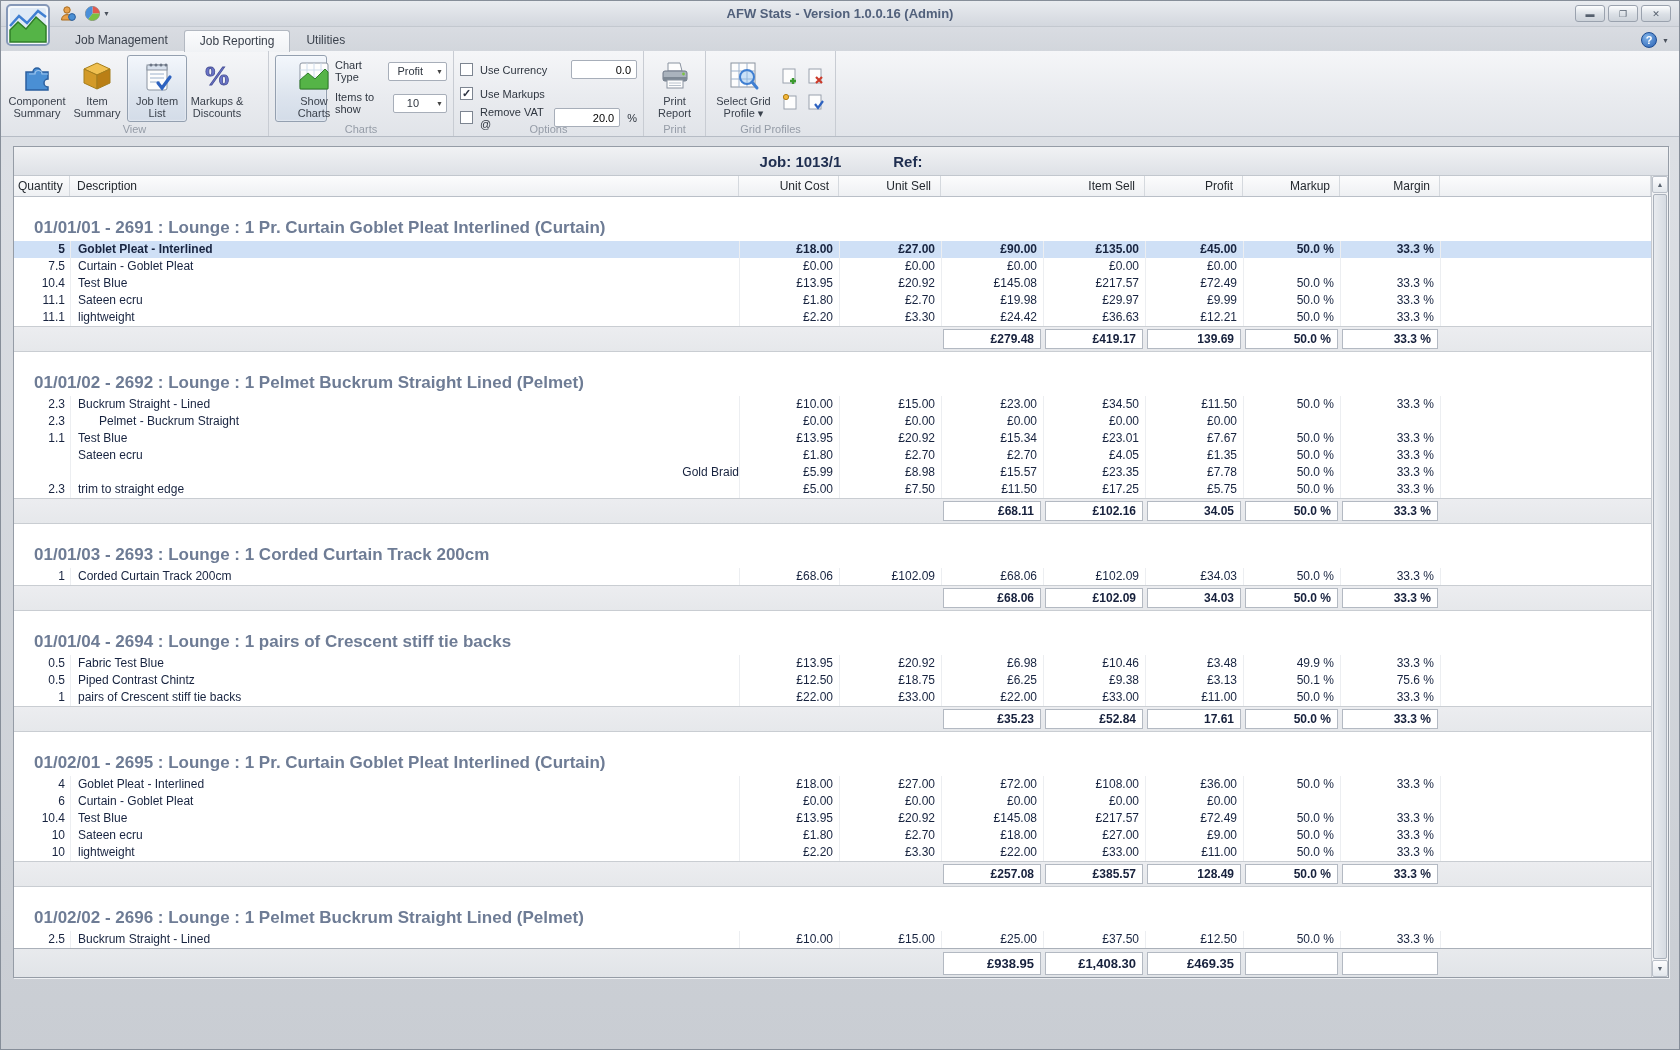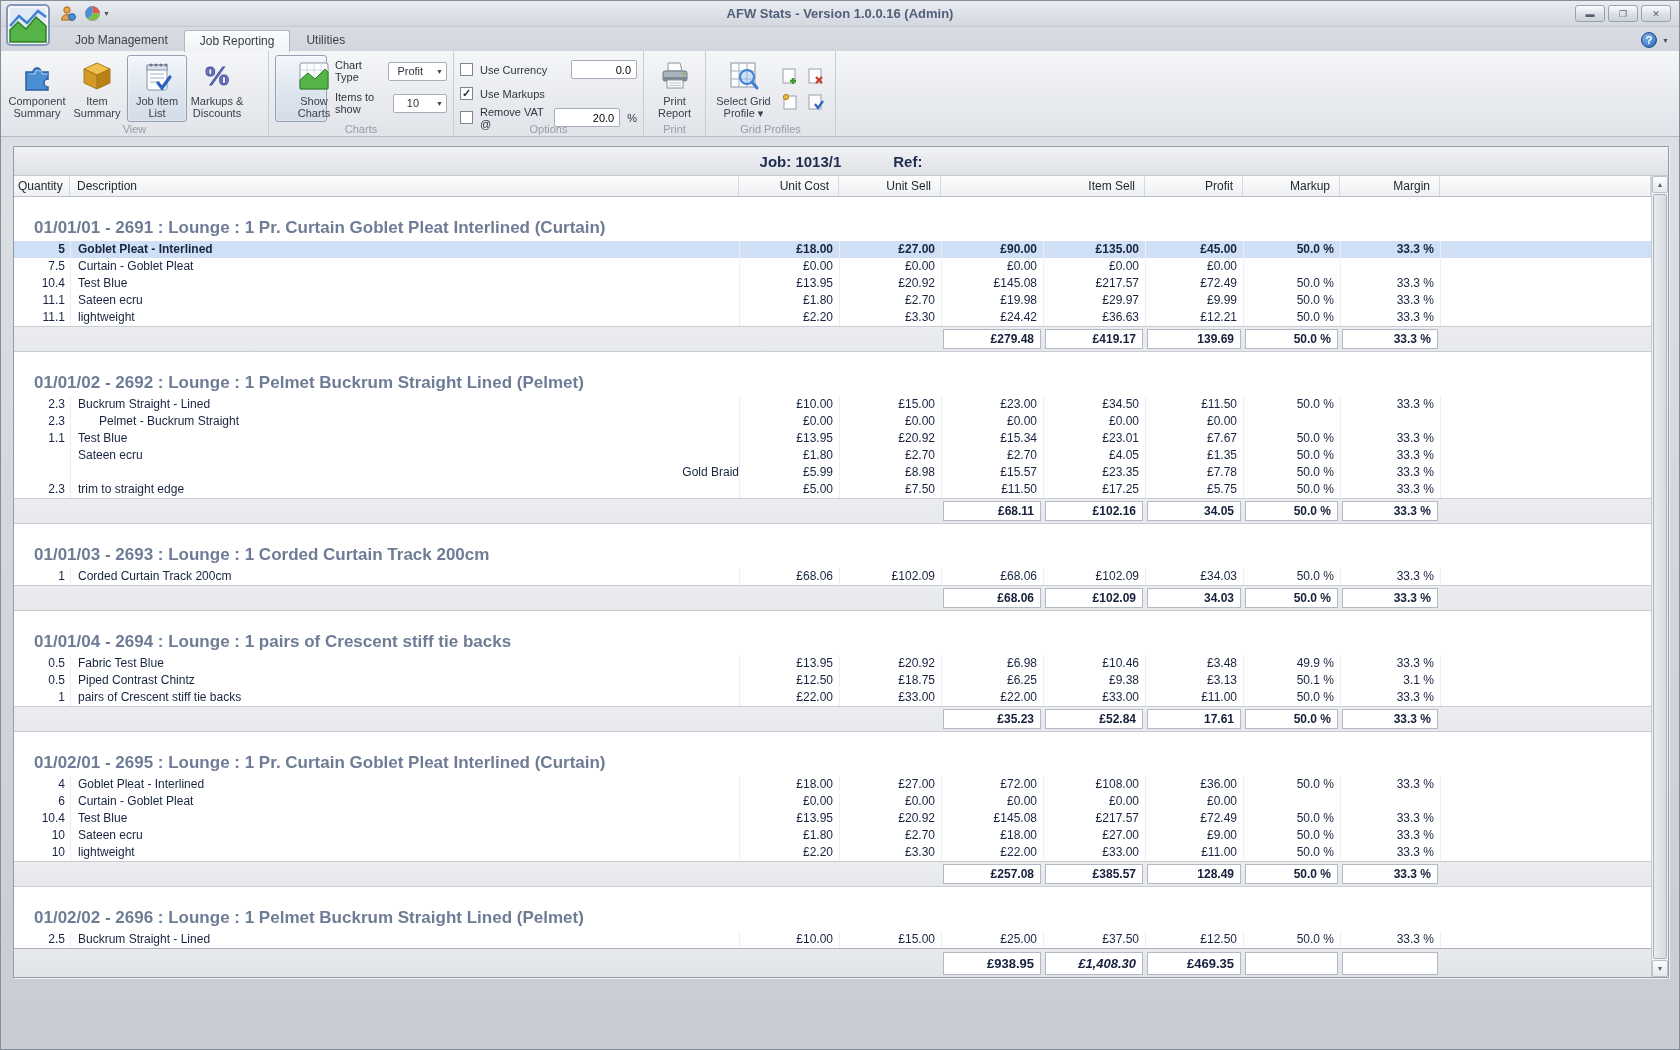--- a/index.html
+++ b/index.html
@@ -530,21 +530,21 @@
               </div>
               <div class="grow">
                 <div class="cell c-qty" style="width: 56px;">0.5</div>
                 <div class="cell c-desc" style="flex: 1 1 0%;">Piped Contrast Chintz</div>
                 <div class="cell c-num" style="width: 100px;">£12.50</div>
                 <div class="cell c-num" style="width: 102px;">£18.75</div>
                 <div class="cell c-num" style="width: 102px;">£6.25</div>
                 <div class="cell c-num" style="width: 102px;">£9.38</div>
                 <div class="cell c-num" style="width: 98px;">£3.13</div>
                 <div class="cell c-num" style="width: 97px;">50.1 %</div>
-                <div class="cell c-num" style="width: 100px;">3.1 %</div>
+                <div class="cell c-num" style="width: 100px;">75.6 %</div>
                 <div class="cell c-num" style="width: 211px;"></div>
               </div>
               <div class="grow">
                 <div class="cell c-qty" style="width: 56px;">1</div>
                 <div class="cell c-desc" style="flex: 1 1 0%;">pairs of Crescent stiff tie backs</div>
                 <div class="cell c-num" style="width: 100px;">£22.00</div>
                 <div class="cell c-num" style="width: 102px;">£33.00</div>
                 <div class="cell c-num" style="width: 102px;">£22.00</div>
                 <div class="cell c-num" style="width: 102px;">£33.00</div>
                 <div class="cell c-num" style="width: 98px;">£11.00</div>
@@ -674,21 +674,21 @@
               </div>
             </div>
           <div class="grand-total">
               <div class="fcell" style="width: 56px;"></div>
               <div class="fcell" style="flex: 1 1 0%;"></div>
               <div class="fcell" style="width: 100px;"></div>
               <div class="fcell" style="width: 102px;"></div>
               <div class="fcell" style="width: 102px;">
                 <div class="tbox">£938.95</div>
               </div>
-              <div class="fcell" style="width: 102px; font-style: italic;">
+              <div class="fcell" style="width: 102px;">
                 <div class="tbox">£1,408.30</div>
               </div>
               <div class="fcell" style="width: 98px;">
                 <div class="tbox">£469.35</div>
               </div>
               <div class="fcell" style="width: 97px;">
                 <div class="tbox"></div>
               </div>
               <div class="fcell" style="width: 100px;">
                 <div class="tbox"></div>

